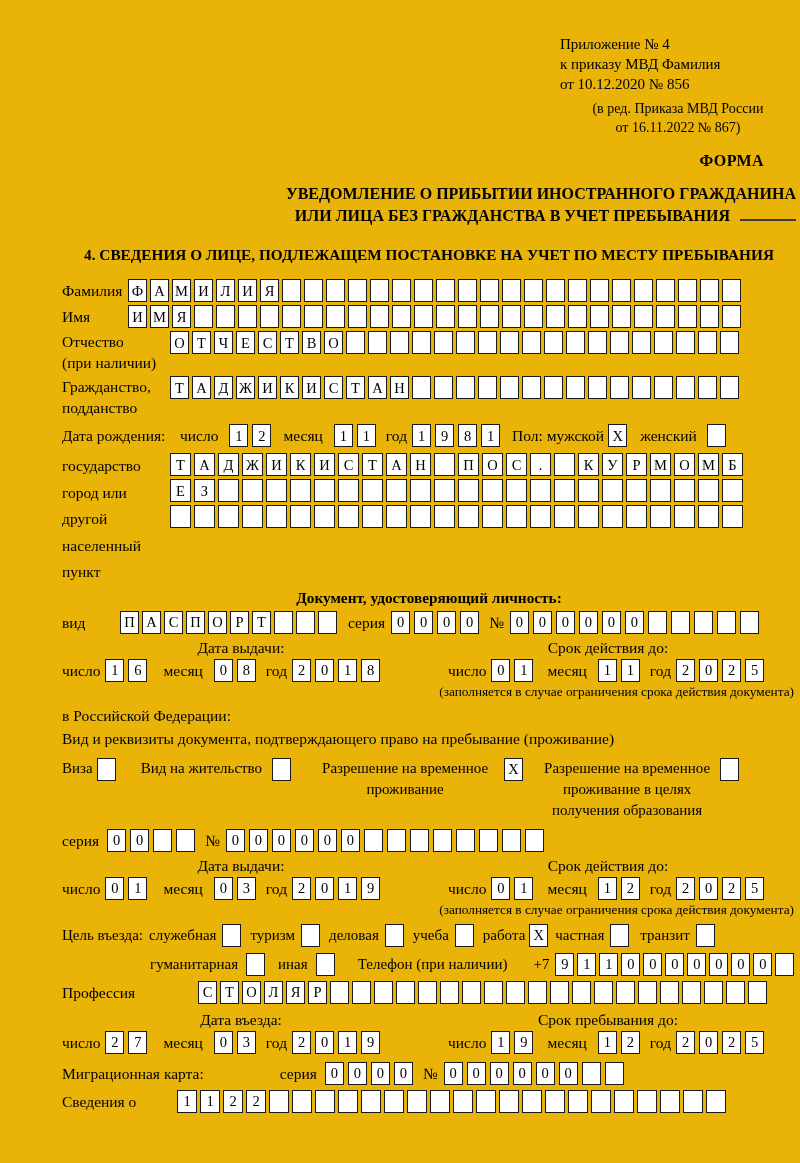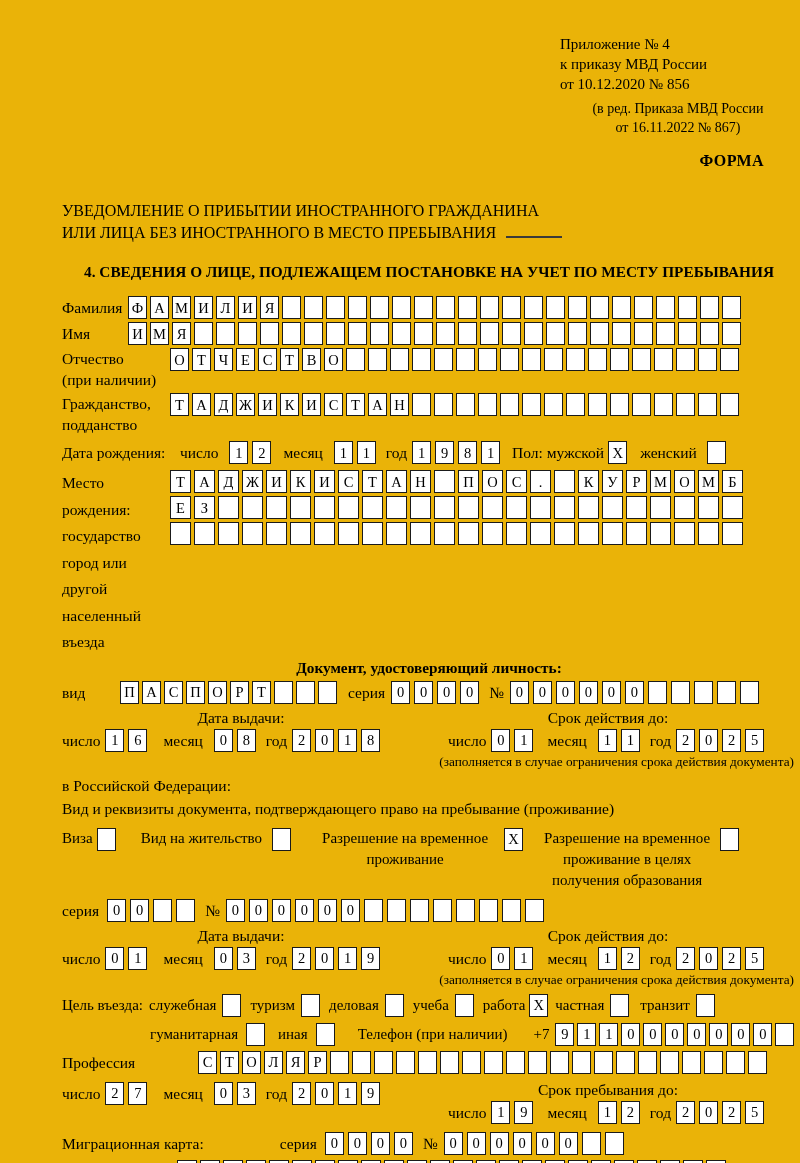--- a/index.html
+++ b/index.html
@@ -2,21 +2,21 @@
 <html><head>
 <meta charset="utf-8">
 <style>
   html,body{margin:0;padding:0;background:#fff;}
   .page{width:800px;height:1163px;box-sizing:border-box;padding:34px 4px 0 62px;
         background:#eab308;color:#000;overflow:hidden;position:relative;
         font-family:"Liberation Serif","DejaVu Serif",serif;font-size:15.5px;line-height:1.25;}
   .appendix{margin-left:498px;line-height:20px;font-size:15px;}
   .amendment{font-size:14px;margin-top:5px;line-height:19px;text-align:center;}
   .forma{font-weight:bold;text-align:right;padding-right:32px;margin-top:14px;font-size:16px;letter-spacing:.4px;}
-  .title{font-weight:normal;text-align:left;font-size:16px;margin-top:29px;line-height:22px;}
+  .title{font-weight:bold;text-align:right;font-size:16px;margin-top:12px;line-height:22px;}
   .uline{display:inline-block;width:56px;border-bottom:2.2px solid #3a3a3a;height:13px;margin-left:10px;}
   .sec{font-weight:bold;font-size:15.3px;text-align:center;margin-top:18px;}
   .row{display:flex;align-items:center;margin-top:3px;}
   .rowt{display:flex;align-items:flex-start;margin-top:3px;}
   .lbl{flex:none;}
   .lc66{flex:none;width:66px;}
   .lc108{flex:none;width:108px;line-height:21px;}
   .lc58{flex:none;width:58px;}
   .lc136{flex:none;width:136px;}
   .lc118{flex:none;width:118px;}
@@ -47,34 +47,34 @@
   .repboxes .boxes{display:flex;margin-bottom:8px;}
 </style>
 </head>
 <body>
 
 <div class="page">
 
   <div class="appendix">
     <div>
         <div>Приложение № 4</div>
-        <div>к приказу МВД России</div>
+        <div>к приказу МВД Фамилия</div>
         <div>от 10.12.2020 № 856</div>
       </div>
     <div class="amendment">
         <div>(в ред. Приказа МВД России</div>
         <div>от 16.11.2022 № 867)</div>
       </div>
   </div>
 
   <div class="forma">ФОРМА</div>
 
   <div class="title">
     <div>УВЕДОМЛЕНИЕ О ПРИБЫТИИ ИНОСТРАННОГО ГРАЖДАНИНА</div>
-    <div><span>ИЛИ ЛИЦА БЕЗ ИНОСТРАННОГО В МЕСТО ПРЕБЫВАНИЯ</span><span class="uline"></span></div>
+    <div><span>ИЛИ ЛИЦА БЕЗ ГРАЖДАНСТВА В УЧЕТ ПРЕБЫВАНИЯ</span><span class="uline"></span></div>
   </div>
 
   <div class="sec">4. СВЕДЕНИЯ О ЛИЦЕ, ПОДЛЕЖАЩЕМ ПОСТАНОВКЕ НА УЧЕТ ПО МЕСТУ ПРЕБЫВАНИЯ</div>
 
   <div class="row" style="margin-top:15px">
     <span class="lc66">Фамилия</span>
     <span class="boxes">
         <span class="cell">Ф</span>
         <span class="cell">А</span>
         <span class="cell">М</span>
@@ -234,24 +234,23 @@
         <span class="cell">X</span>
       </span>
     <span class="ml10 mr10">женский</span>
     <span class="boxes">
         <span class="cell"></span>
       </span>
   </div>
 
   <div class="rowt" style="margin-top:6px">
     <span class="lc108" style="line-height:26.5px">
-        <div>Место рождения:</div>
         <div>государство</div>
         <div>город или другой</div>
-        <div>населенный въезда</div>
+        <div>населенный пункт</div>
       </span>
     <span class="mrows w" style="display:flex;flex-direction:column;">
       <span class="boxes">
           <span class="cell">Т</span>
           <span class="cell">А</span>
           <span class="cell">Д</span>
           <span class="cell">Ж</span>
           <span class="cell">И</span>
           <span class="cell">К</span>
           <span class="cell">И</span>
@@ -614,20 +613,21 @@
         <span class="cell"></span>
         <span class="cell"></span>
         <span class="cell"></span>
         <span class="cell"></span>
         <span class="cell"></span>
       </span>
   </div>
 
   <div class="dategrid" style="margin-top:6px">
     <div class="dcol">
+      <div class="dhead">Дата въезда:</div>
       <div class="drow">
         <span class="dl">число</span>
         <span class="boxes g">
             <span class="cell">2</span>
             <span class="cell">7</span>
           </span>
         <span class="dl ml12">месяц</span>
         <span class="boxes g ml6">
             <span class="cell">0</span>
             <span class="cell">3</span>

